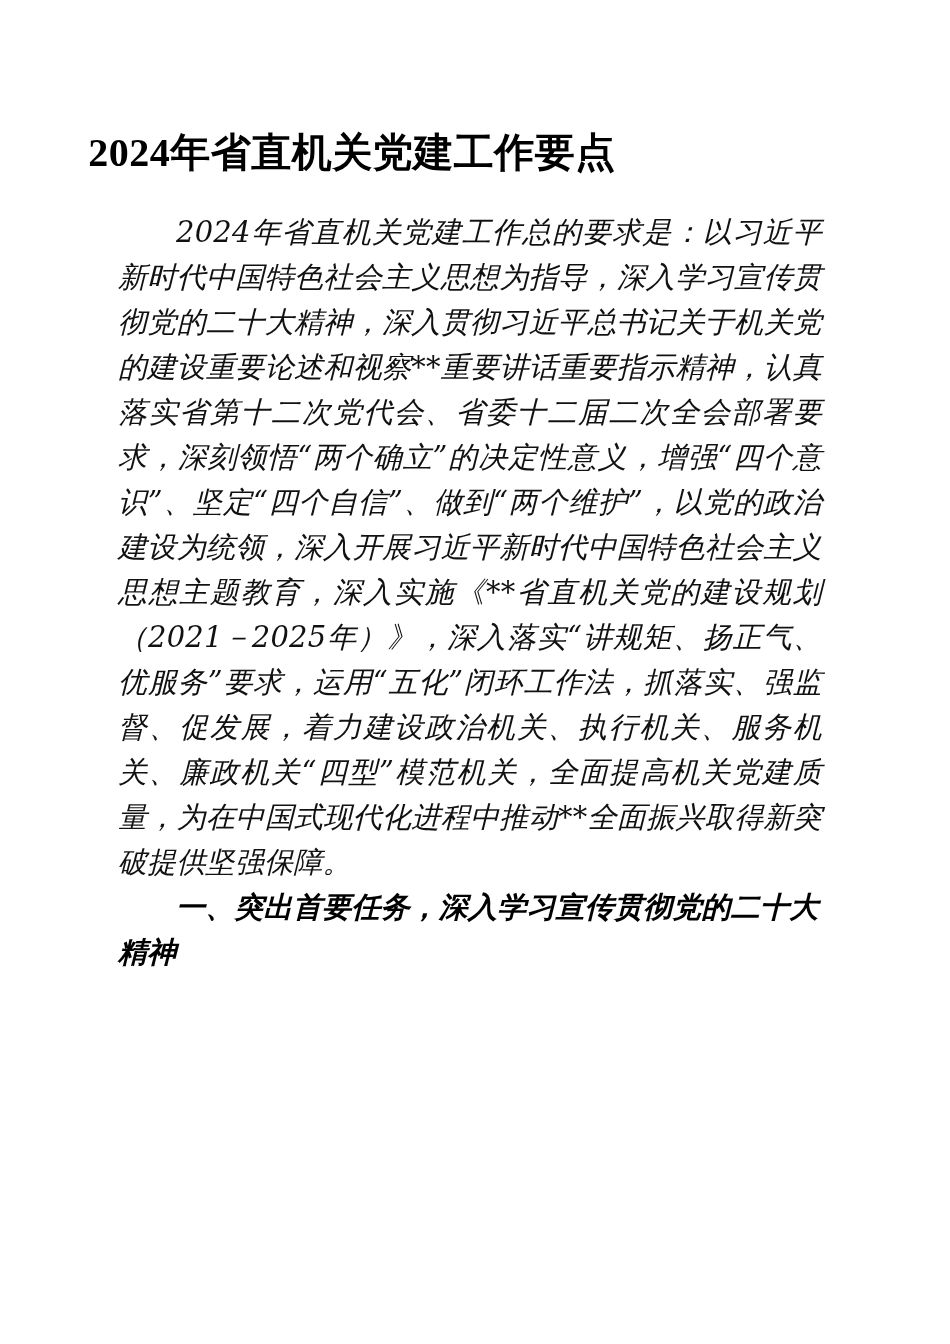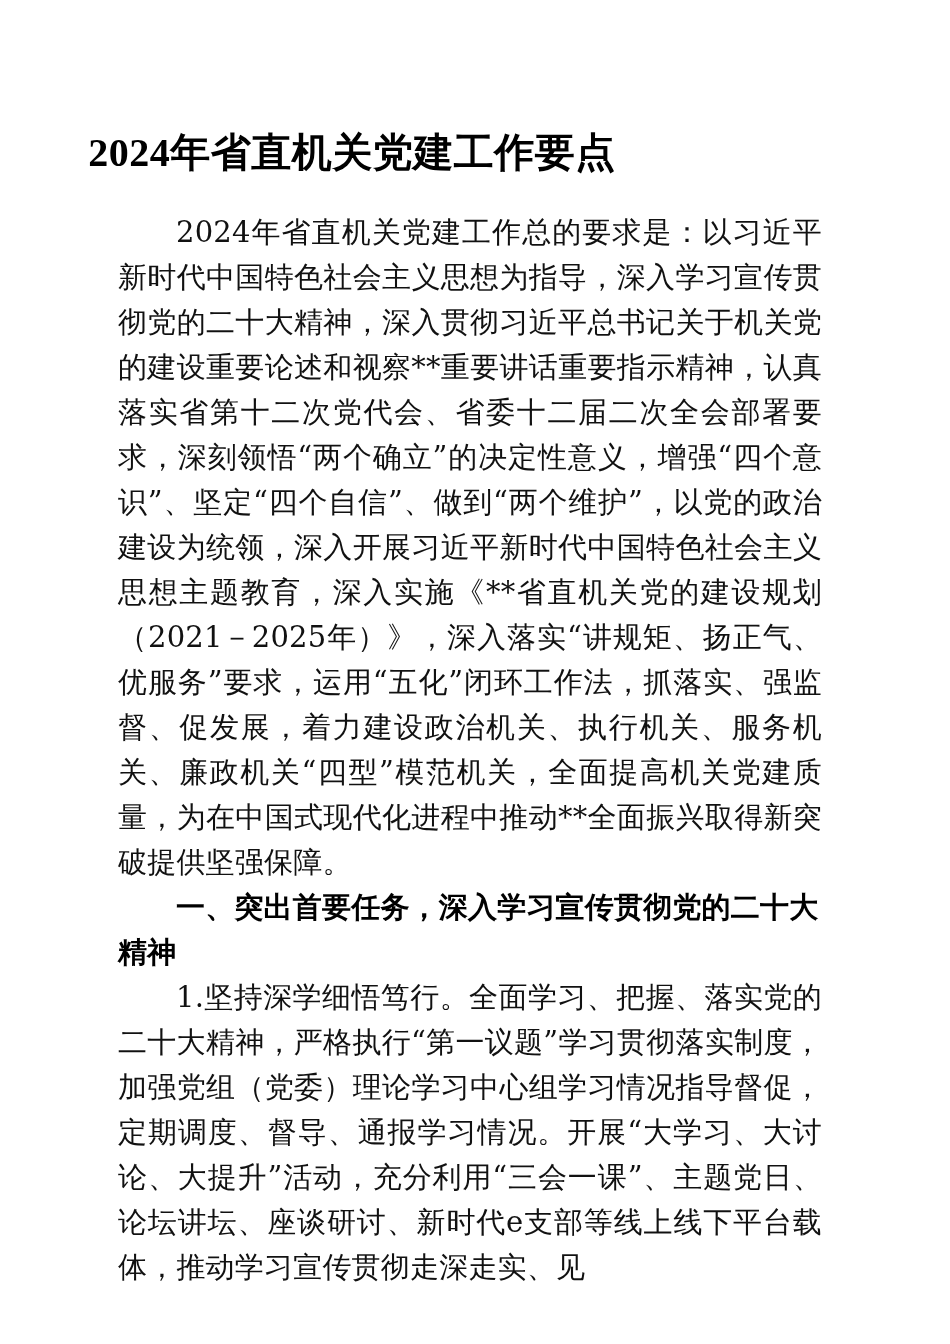--- a/index.html
+++ b/index.html
@@ -72,32 +72,32 @@
     color: #000000;
     letter-spacing: 0.2px;
   }
 
   
   .flow {
     position: absolute;
     left: 118px;
     top: 210px;
     width: 704px;
+    font-style: italic;
   }
 </style>
 </head>
 <body>
 
 <div class="page">
 
   <h1 class="doc-title">2024年省直机关党建工作要点</h1>
 
   <div class="flow">
 
     <p class="body-para indent">2024年省直机关党建工作总的要求是：以习近平新时代中国特色社会主义思想为指导，深入学习宣传贯彻党的二十大精神，深入贯彻习近平总书记关于机关党的建设重要论述和视察**重要讲话重要指示精神，认真落实省第十二次党代会、省委十二届二次全会部署要求，深刻领悟“两个确立”的决定性意义，增强“四个意识”、坚定“四个自信”、做到“两个维护”，以党的政治建设为统领，深入开展习近平新时代中国特色社会主义思想主题教育，深入实施《**省直机关党的建设规划（2021－2025年）》，深入落实“讲规矩、扬正气、优服务”要求，运用“五化”闭环工作法，抓落实、强监督、促发展，着力建设政治机关、执行机关、服务机关、廉政机关“四型”模范机关，全面提高机关党建质量，为在中国式现代化进程中推动**全面振兴取得新突破提供坚强保障。</p>
 
     <p class="section-heading">一、突出首要任务，深入学习宣传贯彻党的二十大精神</p>
 
-    <p class="body-para indent">1.坚持深学细悟笃行。全面学习、把握、落实党的二十大精神，严格执行“第一议题”学习贯彻落实制度，加强党组（党委）理论学习中心组学习情况指导督促，定期调度、督导、通报学习情况。开展“大学习、大讨论、大提升”活动，充分利用“三会一课”、主题党日、论坛讲坛、座谈研讨、新时代e支部等线上线下平台载体，推动学习宣传贯彻走深走实、见</p>
 
   </div>
 
 </div>
 
 </body></html>

